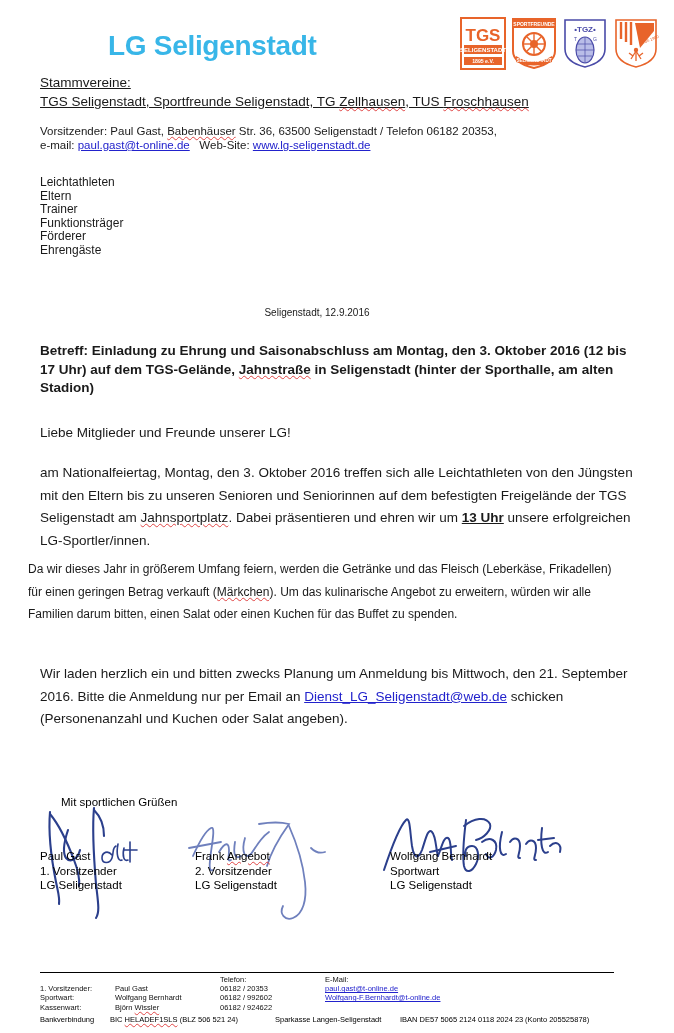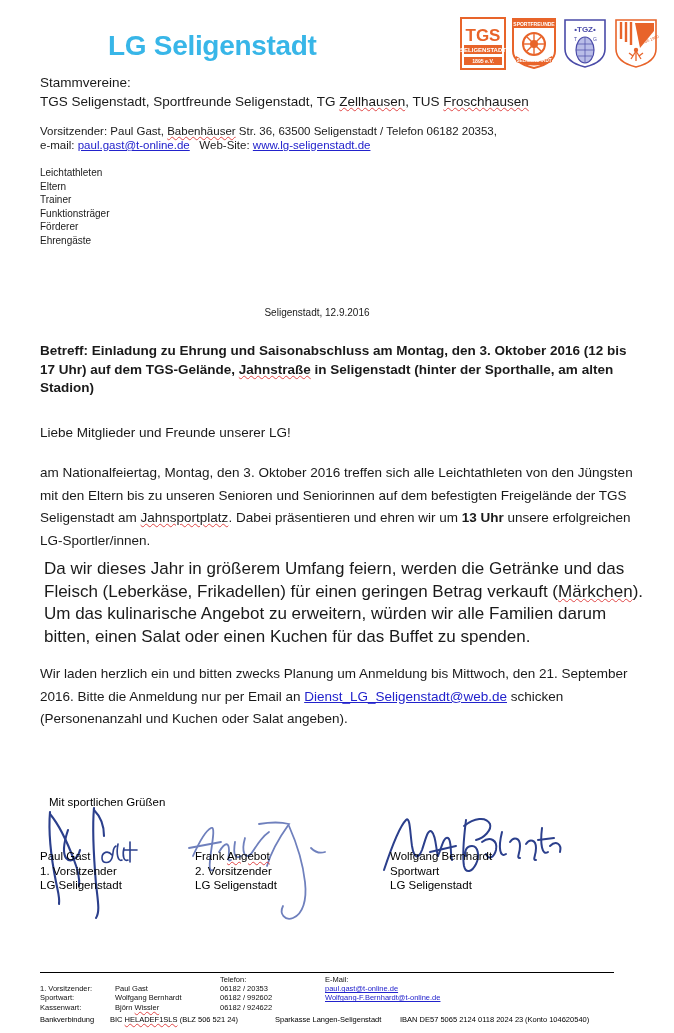--- a/index.html
+++ b/index.html
@@ -59,20 +59,21 @@
     font-size: 12.5px;
     line-height: 15px;
     color: #1a1a1a;
   }
   .stammvereine {
     left: 40px;
     top: 73px;
     width: 600px;
     font-size: 13.5px;
     line-height: 19px;
+    text-decoration: underline;
   }
   .wavy {
     text-decoration: underline;
     text-decoration-style: wavy;
     text-decoration-color: #e04545;
     text-decoration-thickness: 1px;
     text-underline-offset: 1px;
   }
   .contact {
     left: 40px;
@@ -80,23 +81,23 @@
     width: 600px;
     font-size: 11.5px;
     line-height: 14px;
   }
   a.link {
     color: #2222cc;
     text-decoration: underline;
   }
   .recipients {
     left: 40px;
-    top: 166px;
+    top: 176px;
     width: 250px;
-    font-size: 10px;
+    font-size: 12px;
     line-height: 13.5px;
   }
   .dateline {
     left: 0px;
     top: 305px;
     width: 634px;
     text-align: center;
     font-size: 10px;
   }
   .subject {
@@ -115,41 +116,42 @@
     line-height: 19px;
   }
   .para1 {
     left: 40px;
     top: 462px;
     width: 600px;
     font-size: 13.5px;
     line-height: 22.5px;
   }
   .para2 {
-    left: 44px;
+    left: 28px;
     top: 558px;
     width: 600px;
-    font-size: 17px;
+    font-size: 12px;
     line-height: 22.5px;
   }
   .para3 {
     left: 40px;
     top: 663px;
     width: 600px;
     font-size: 13.5px;
     line-height: 22.5px;
   }
   .u-bold {
     font-weight: bold;
+    text-decoration: underline;
   }
 
   
   .closing {
     position: absolute;
-    left: 28px;
+    left: 40px;
     top: 796px;
     font-size: 11.5px;
     padding-left: 21px;
   }
   .sig-cols {
     position: absolute;
     left: 40px;
     top: 849px;
     width: 600px;
   }
@@ -419,16 +421,16 @@
       <div class="f-c fc2"><span>Björn </span><span class="wavy-sm">Wissler</span></div>
       <div class="f-c fc3">06182 / 924622</div>
     </div>
   </div>
 
   <div class="footer-bank">
     <div class="bk bk1">Bankverbindung</div>
     <div class="bk bk2"><span>BIC </span><span class="wavy-sm">HELADEF1SLS</span><span> (BLZ 506 521 24)</span></div>
     <div class="bk bk3">Sparkasse Langen-Seligenstadt</div>
     <div class="bk bk4">IBAN DE57 5065 2124 0118 2024 23</div>
-    <div class="bk bk5">(Konto 104620540)</div>
+    <div class="bk bk5">(Konto 205525878)</div>
   </div>
 
 </div>
 
 </body></html>

